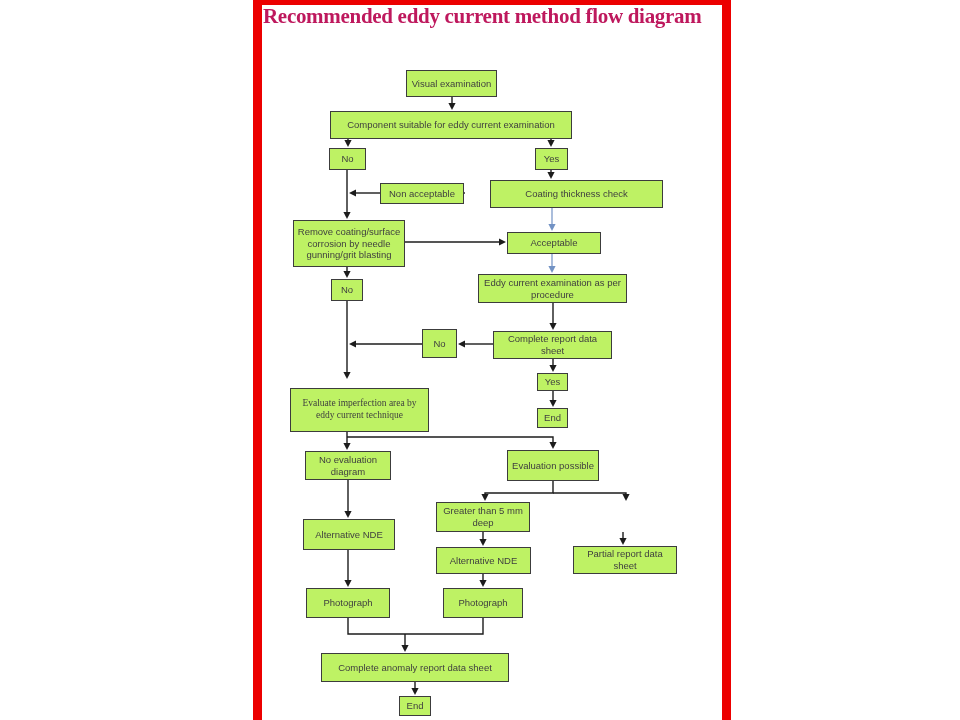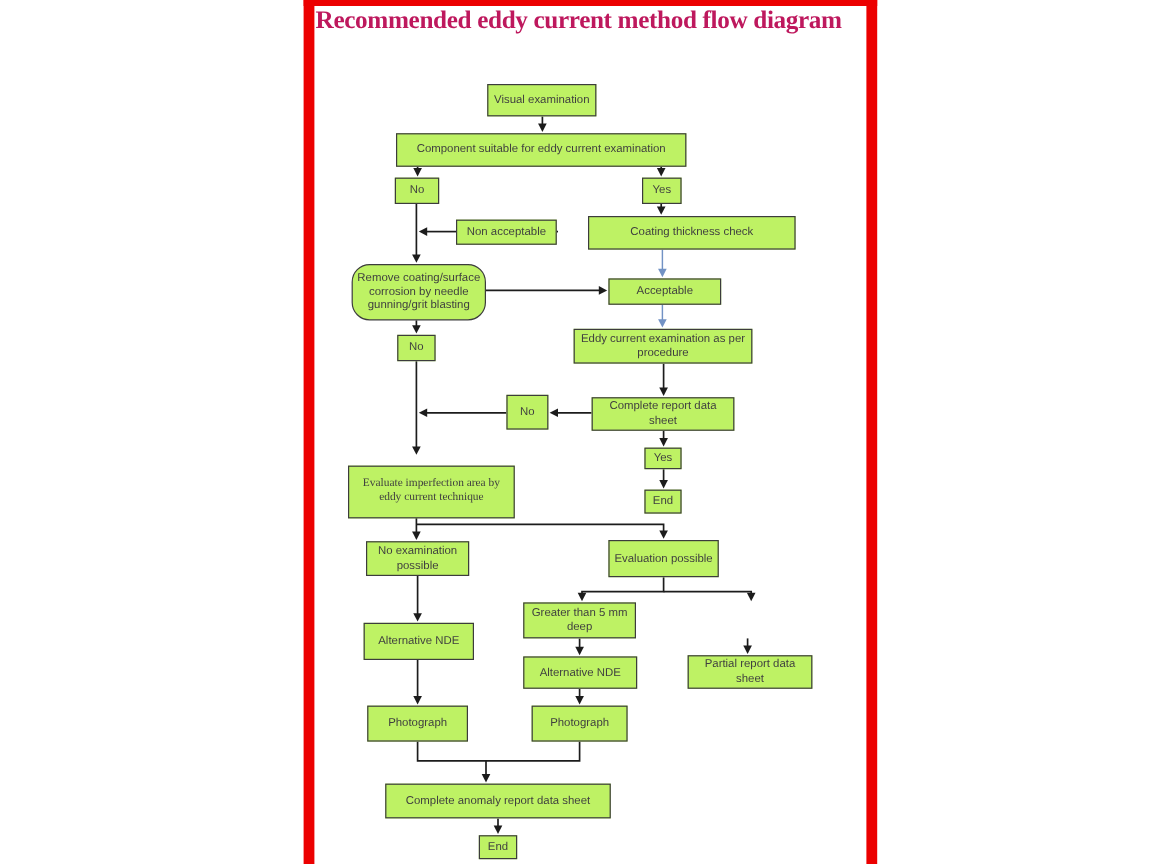--- a/index.html
+++ b/index.html
@@ -86,30 +86,30 @@
       <polyline points="552,254 552,267" fill="none" stroke="#7292c4" stroke-width="1.2"></polyline>
       <polygon points="552,273 548.4,266 555.6,266" fill="#7292c4"></polygon>
     </svg>
   <div id="node-layer">
       <div class="node" style="left: 406px; top: 70px; width: 91px; height: 27px;">Visual examination</div>
       <div class="node" style="left: 330px; top: 111px; width: 242px; height: 28px;">Component suitable for eddy current examination</div>
       <div class="node" style="left: 329px; top: 148px; width: 37px; height: 22px;">No</div>
       <div class="node" style="left: 535px; top: 148px; width: 33px; height: 22px;">Yes</div>
       <div class="node" style="left: 465px; top: 180px; width: 173px; height: 28px; margin-left: 25px;">Coating thickness check</div>
       <div class="node" style="left: 380px; top: 183px; width: 84px; height: 21px;">Non acceptable</div>
-      <div class="node" style="left: 293px; top: 220px; width: 112px; height: 47px; border-radius: 15px;">Remove coating/surface corrosion by needle gunning/grit blasting</div>
+      <div class="node" style="left: 293px; top: 220px; width: 112px; height: 47px;">Remove coating/surface corrosion by needle gunning/grit blasting</div>
       <div class="node" style="left: 507px; top: 232px; width: 94px; height: 22px;">Acceptable</div>
       <div class="node" style="left: 331px; top: 279px; width: 32px; height: 22px;">No</div>
       <div class="node" style="left: 478px; top: 274px; width: 149px; height: 29px;">Eddy current examination as per procedure</div>
       <div class="node" style="left: 422px; top: 329px; width: 35px; height: 29px;">No</div>
       <div class="node" style="left: 493px; top: 331px; width: 119px; height: 28px;">Complete report data sheet</div>
       <div class="node" style="left: 537px; top: 373px; width: 31px; height: 18px;">Yes</div>
       <div class="node" style="left: 537px; top: 408px; width: 31px; height: 20px;">End</div>
       <div class="node" style="left: 290px; top: 388px; width: 139px; height: 44px; font-family: Liberation Serif, serif;">Evaluate imperfection area by eddy current technique</div>
-      <div class="node" style="left: 305px; top: 451px; width: 86px; height: 29px;">No examination possible</div>
+      <div class="node" style="left: 305px; top: 451px; width: 86px; height: 29px;">No evaluation diagram</div>
       <div class="node" style="left: 507px; top: 450px; width: 92px; height: 31px;">Evaluation possible</div>
       <div class="node" style="left: 436px; top: 502px; width: 94px; height: 30px;">Greater than 5 mm deep</div>
       <div class="node" style="left: 303px; top: 519px; width: 92px; height: 31px;">Alternative NDE</div>
       <div class="node" style="left: 436px; top: 547px; width: 95px; height: 27px;">Alternative NDE</div>
       <div class="node" style="left: 573px; top: 546px; width: 104px; height: 28px;">Partial report data sheet</div>
       <div class="node" style="left: 306px; top: 588px; width: 84px; height: 30px;">Photograph</div>
       <div class="node" style="left: 443px; top: 588px; width: 80px; height: 30px;">Photograph</div>
       <div class="node" style="left: 321px; top: 653px; width: 188px; height: 29px;">Complete anomaly report data sheet</div>
       <div class="node" style="left: 399px; top: 696px; width: 32px; height: 20px;">End</div>
     </div>

